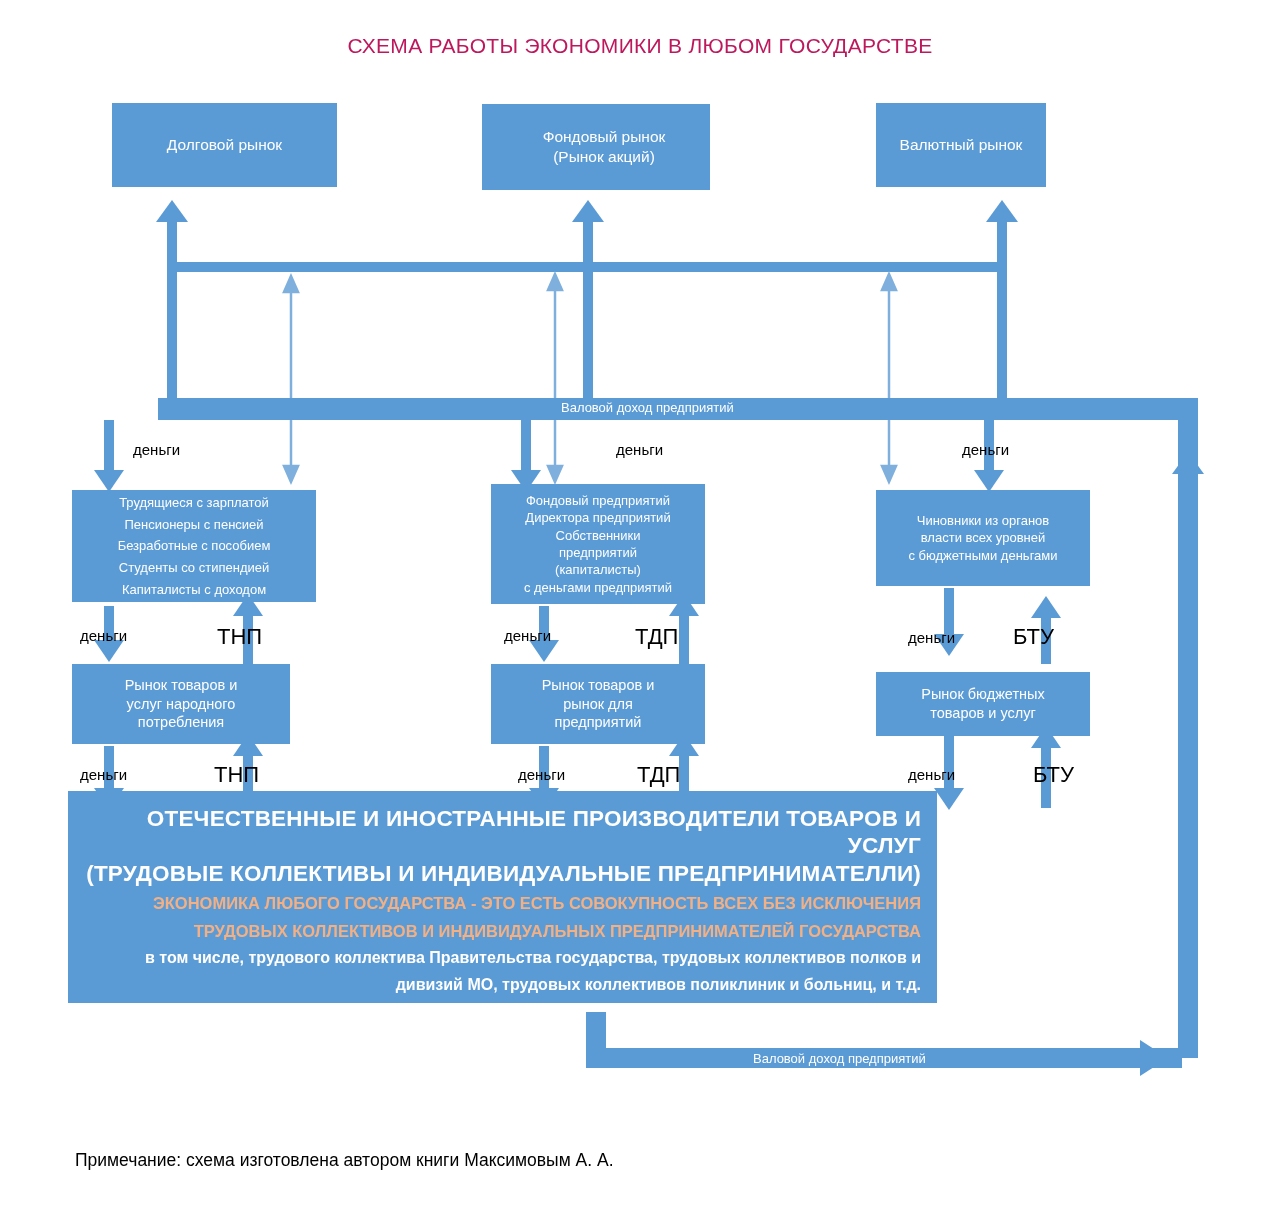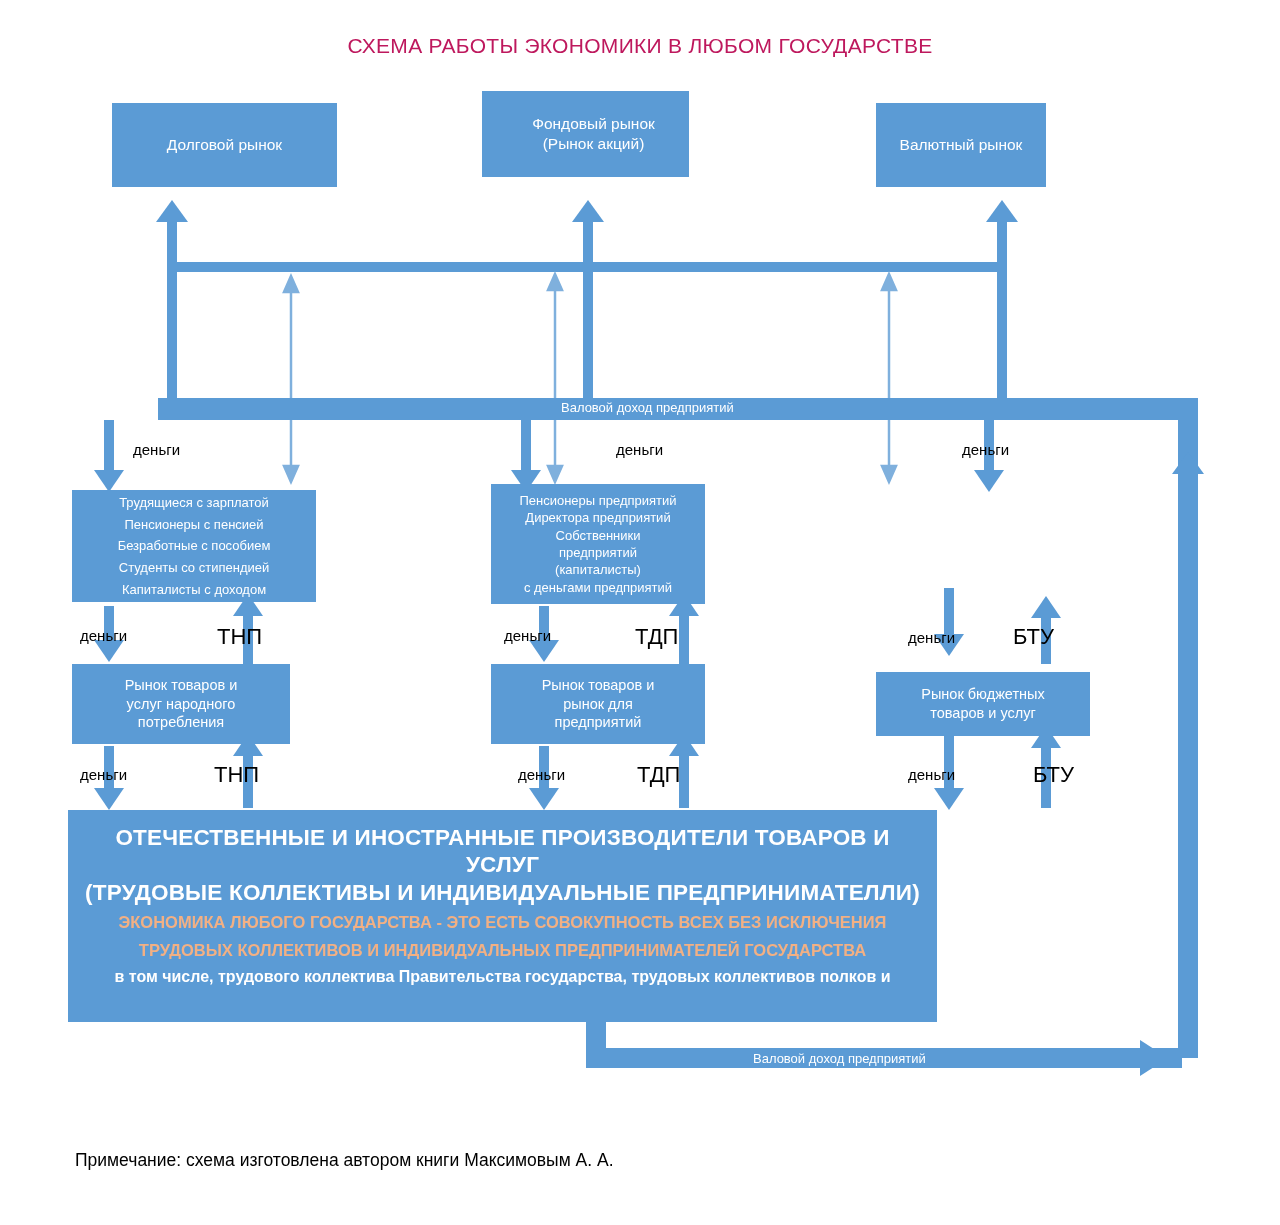--- a/index.html
+++ b/index.html
@@ -215,49 +215,54 @@
       <polygon points="669,756 684,734 699,756"></polygon>
       <rect x="1041" y="742" width="10" height="66"></rect>
       <polygon points="1031,748 1046,726 1061,748"></polygon>
     </g>
   </svg>
 
   <div class="box box-top" style="left:68px; top:103px; width:225px; height:84px;margin-left:44px;">
     <span>Долговой рынок</span>
   </div>
 
-  <div class="box box-top" style="left:482px; top:91px; width:207px; height:86px; white-space:pre-line;padding-left:16px;">
+  <div class="box box-top" style="left:482px; top:104px; width:228px; height:86px; white-space:pre-line;padding-left:16px;">
     <span>Фондовый рынок
 (Рынок акций)</span>
   </div>
 
   <div class="box box-top" style="left:876px; top:103px; width:170px; height:84px;">
     <span>Валютный рынок</span>
   </div>
 
   <div class="bus-label" style="left:561px; top:400px;">Валовой доход предприятий</div>
   <div class="bus-label" style="left:753px; top:1051px;">Валовой доход предприятий</div>
 
   <div class="box box-people" style="left:72px; top:490px; width:244px; height:112px; flex-direction:column;justify-content:space-between;">
     <span>Трудящиеся  с зарплатой</span>
     <span>Пенсионеры  с пенсией</span>
     <span>Безработные  с пособием</span>
     <span>Студенты со стипендией</span>
     <span>Капиталисты  с доходом</span>
   </div>
 
   <div class="box box-people" style="left:491px; top:484px; width:214px; height:120px; flex-direction:column;">
-    <span>Пенсионеры  предприятий</span>
+    <span>Фондовый  предприятий</span>
     <span>Директора  предприятий</span>
     <span>Собственники</span>
     <span>предприятий</span>
     <span>(капиталисты)</span>
     <span>с деньгами  предприятий</span>
   </div>
 
+  <div class="box box-people" style="left:876px; top:490px; width:214px; height:96px; flex-direction:column;">
+    <span>Чиновники  из органов</span>
+    <span>власти всех уровней</span>
+    <span>с бюджетными  деньгами</span>
+  </div>
 
   <div class="box box-market" style="left:72px; top:664px; width:218px; height:80px; flex-direction:column;">
     <span>Рынок товаров и</span>
     <span>услуг народного</span>
     <span>потребления</span>
   </div>
 
   <div class="box box-market" style="left:491px; top:664px; width:214px; height:80px; flex-direction:column;">
     <span>Рынок товаров и</span>
     <span>рынок для</span>
@@ -284,23 +289,24 @@
 
   <div class="label" style="left:80px; top:766px;">деньги</div>
   <div class="label-big" style="left:214px; top:762px;">ТНП</div>
 
   <div class="label" style="left:518px; top:766px;">деньги</div>
   <div class="label-big" style="left:637px; top:762px;">ТДП</div>
 
   <div class="label" style="left:908px; top:766px;">деньги</div>
   <div class="label-big" style="left:1033px; top:762px;">БТУ</div>
 
-  <div class="big-box" style="left:68px; top:810px; width:869px; height:212px;">
+  <div class="big-box" style="left:68px; top:791px; width:869px; height:212px;text-align:right;">
     <div class="big-line-1">ОТЕЧЕСТВЕННЫЕ И ИНОСТРАННЫЕ ПРОИЗВОДИТЕЛИ ТОВАРОВ И УСЛУГ</div>
     <div class="big-line-1">(ТРУДОВЫЕ КОЛЛЕКТИВЫ И ИНДИВИДУАЛЬНЫЕ ПРЕДПРИНИМАТЕЛЛИ)</div>
     <div class="big-line-2">ЭКОНОМИКА ЛЮБОГО ГОСУДАРСТВА - ЭТО ЕСТЬ СОВОКУПНОСТЬ ВСЕХ БЕЗ ИСКЛЮЧЕНИЯ</div>
     <div class="big-line-2">ТРУДОВЫХ КОЛЛЕКТИВОВ И ИНДИВИДУАЛЬНЫХ ПРЕДПРИНИМАТЕЛЕЙ ГОСУДАРСТВА</div>
     <div class="big-line-3">в том числе, трудового коллектива Правительства государства, трудовых коллективов полков и</div>
+    <div class="big-line-3">дивизий МО, трудовых коллективов поликлиник и больниц, и т.д.</div>
   </div>
 
   <div class="note">Примечание: схема  изготовлена автором книги Максимовым А. А.</div>
 
 </div>
 
 </body></html>

